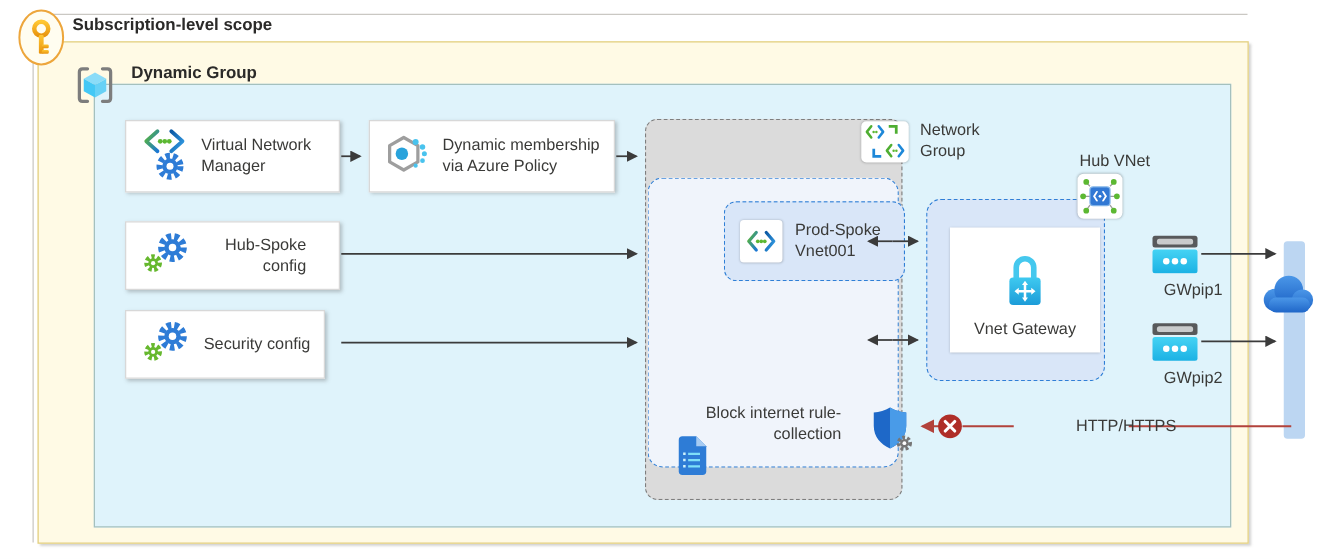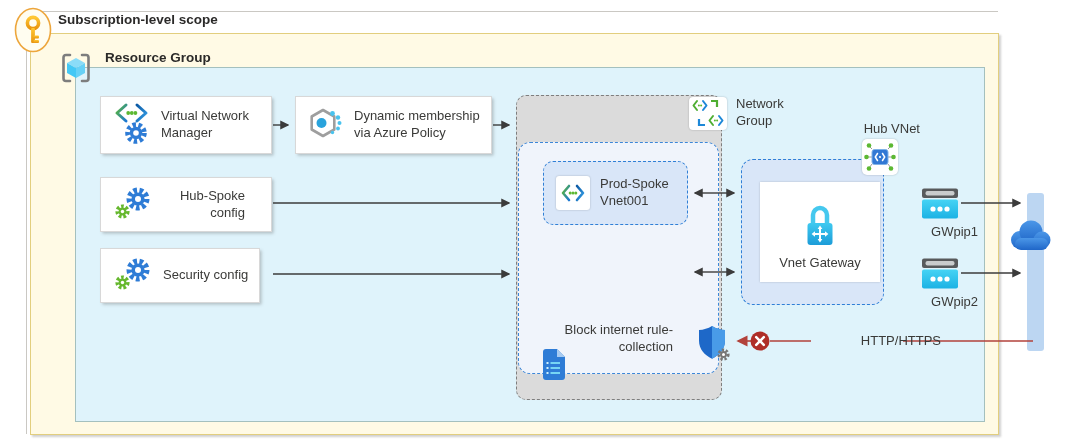--- a/index.html
+++ b/index.html
@@ -8,21 +8,21 @@
   .abs{position:absolute;}
   .title{font-weight:bold;font-size:13.5px;color:#2b2a29;white-space:nowrap;}
   .lbl{font-size:13px;line-height:1.28;color:#3a3a38;}
   
   #sub-box{left:26px;top:11px;width:971px;height:422px;border-top:1.5px solid #cac8c3;border-left:1.5px solid #cac8c3;}
   #rg-box{left:30px;top:33px;width:967px;height:400px;background:#fffae5;border:1.5px solid #e2ce7e;box-shadow:2px 2px 2px rgba(120,120,120,.35);}
   #blue-area{left:75px;top:67px;width:908px;height:353px;background:#dff3fb;border:1px solid #a4c0be;}
   .comp{background:#fff;border:1px solid #d8d8d8;box-shadow:1.5px 1.5px 3px rgba(90,90,90,.35);display:flex;align-items:center;gap:10px;padding-left:12px;box-sizing:border-box;}
   #ng-box{left:516px;top:95px;width:204px;height:303px;background:#dbdbdb;border:1.6px dashed #7e7e7e;border-radius:10px;}
   #inner-dashed{left:518px;top:142px;width:199px;height:230px;background:#f0f4fb;border:1.6px dashed #3d87d8;border-radius:12px;}
-  .spoke{background:#d9e6f8;border:1.6px dashed #2f7fd6;border-radius:10px;display:flex;align-items:center;gap:10px;padding-left:12px;box-sizing:border-box;}
+  .spoke{background:#d9e6f8;border:1.6px dashed #2f7fd6;border-radius:10px;display:flex;align-items:center;gap:10px;padding-left:12px;box-sizing:border-box;margin-left:36px;}
   .icon-sq{background:#fff;border-radius:3px;box-shadow:0 0 2px rgba(0,0,0,.25);display:flex;align-items:center;justify-content:center;}
   #hub-box{left:741px;top:159px;width:141px;height:144px;background:#d9e6f8;border:1.6px dashed #2f7fd6;border-radius:12px;}
   #gw-box{left:760px;top:182px;width:120px;height:100px;background:#fff;box-shadow:0 0 2px rgba(0,0,0,.2);display:flex;flex-direction:column;align-items:center;justify-content:flex-end;padding-bottom:10px;box-sizing:border-box;}
   #bar{left:1027px;top:193px;width:17px;height:158px;background:#bcd6f2;border-radius:3px;}
   .ctr{text-align:right;}
   #overlay{left:0;top:0;pointer-events:none;z-index:8;}
   .toplayer{z-index:9;}
 </style>
 </head>
 <body>
@@ -52,21 +52,21 @@
 
   <div class="abs" style="left:59px;top:50px;width:34px;height:36px;">
     <svg width="34" height="36" viewBox="0 0 34 36">
       <path d="M11,5 H7 Q4.5,5 4.5,7.5 V28.5 Q4.5,31 7,31 H11" fill="none" stroke="#7d7d7d" stroke-width="2.6" stroke-linecap="round"></path>
       <path d="M23,5 H27 Q29.5,5 29.5,7.5 V28.5 Q29.5,31 27,31 H23" fill="none" stroke="#7d7d7d" stroke-width="2.6" stroke-linecap="round"></path>
       <polygon points="17,8 26,13 17,18 8,13" fill="#8bdcf8"></polygon>
       <polygon points="8,13 17,18 17,28 8,23" fill="#44c8f5"></polygon>
       <polygon points="26,13 17,18 17,28 26,23" fill="#67d1f6"></polygon>
     </svg>
   </div>
-  <div class="abs title" style="left:105px;top:50px;">Resource Group</div>
+  <div class="abs title" style="left:105px;top:50px;">Dynamic Group</div>
 
   <div class="abs comp" style="left:100px;top:96px;width:172px;height:58px;">
     <span>
       <svg width="38" height="44" viewBox="0 0 38 44">
         <defs>
           <linearGradient id="gb1" x1="0" y1="0" x2="1" y2="1">
               <stop offset="0" stop-color="#5cb832"></stop>
               <stop offset="1" stop-color="#1b77d4"></stop>
             </linearGradient>
           <linearGradient id="bb1" x1="0" y1="0" x2="1" y2="1">

